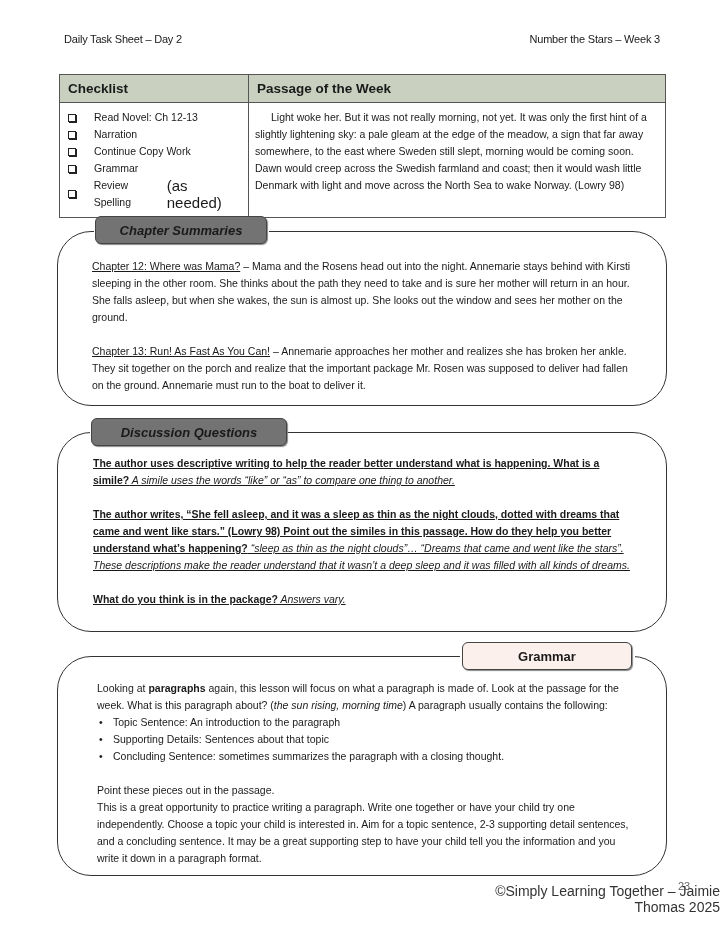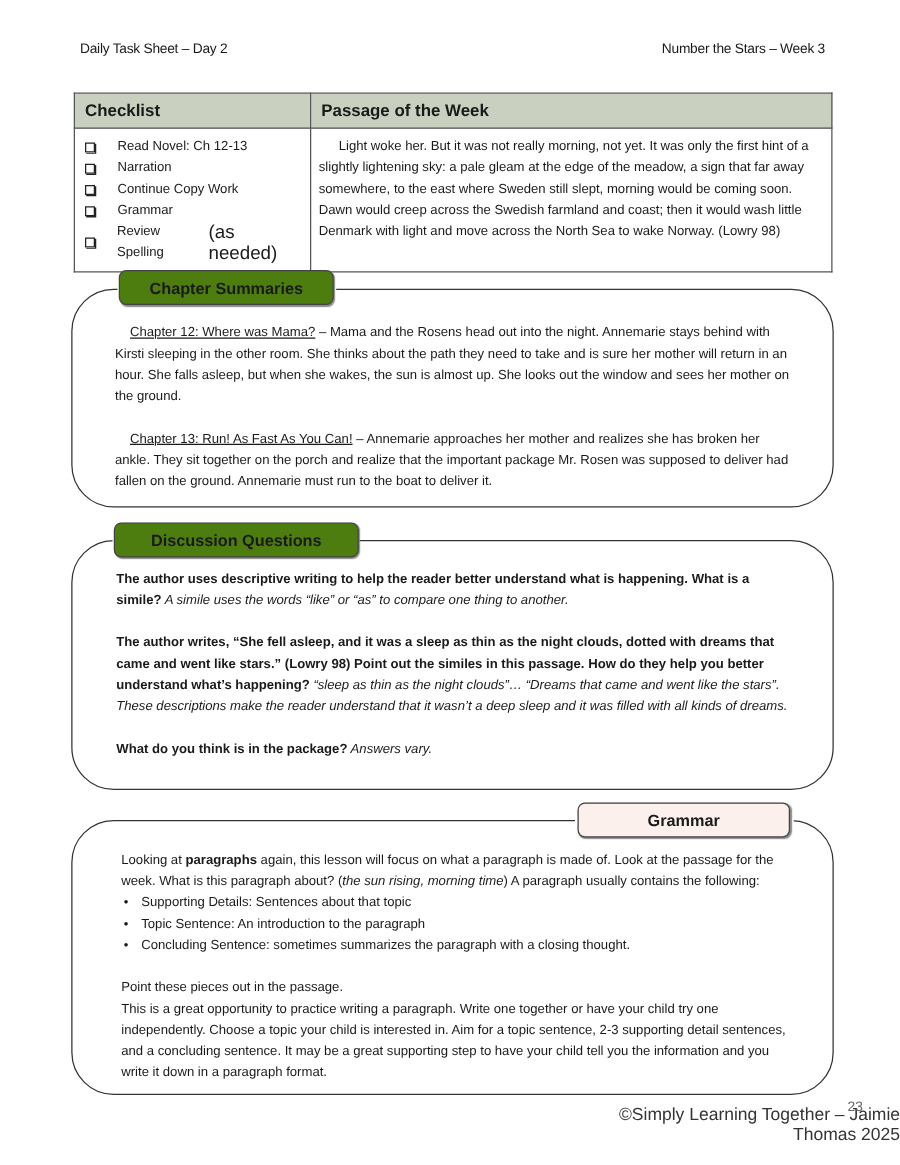--- a/index.html
+++ b/index.html
@@ -12,25 +12,25 @@
   table.top th { background: #c9d0bf; text-align: left; font-size: 13.5px; font-weight: bold; padding: 4px 8px; border: 1px solid #555; height: 28px; }
   table.top td { border: 1px solid #555; vertical-align: top; padding: 6px 6px; line-height: 17px; }
   td.chk { width: 189px; }
   .chk-item { display: flex; align-items: center; }
   .box { display: inline-block; width: 8px; height: 8px; border: 1.5px solid #222; margin-right: 18px; margin-left: 2px; box-shadow: 1px 1px 0 #222; }
   .small { font-size: 15px; }
   td.passage { text-indent: 16px; padding: 4px 8px; font-size: 10.5px; line-height: 17px; }
 
   .section { position: absolute; left: 57px; width: 610px; border: 1.3px solid #333; border-radius: 34px; }
   .tab { position: absolute; height: 28px; border: 1.3px solid #444; border-radius: 6px; font-weight: bold; font-size: 13px; display: flex; align-items: center; justify-content: center; box-shadow: 1px 1px 1px #888; }
-  .tab.pink { background: #4d7c0f; }
+  .tab.pink { background: #737373; font-style: italic; }
   .tab.cream { background: #fcf0ed; }
   .content { position: absolute; font-size: 10.5px; line-height: 17px; }
   .content p { margin-bottom: 17px; }
-  .u { text-decoration: underline; margin-left: 12px; }
+  .u { text-decoration: underline; }
   .b { font-weight: bold; }
   .i { font-style: italic; }
   ul.bl { list-style: none; }
   ul.bl li::before { content: "•"; display: inline-block; width: 14px; margin-left: 2px; }
   .footer { position: absolute; top: 883px; left: 474px; font-size: 14px; color: #333; text-align: right; }
   .pagenum { position: absolute; top: 880px; left: 678px; font-size: 11px; color: #666; }
   .mask { position: absolute; background: #fff; height: 4px; }
 </style>
 </head>
 <body>
@@ -73,34 +73,34 @@
 <div class="mask" style="left:94px; top:229px; width:175px;"></div>
 <div class="tab pink" style="left:95px; top:216px; width:172px;">Chapter Summaries</div>
 <div class="content" style="left:92px; top:258px; width:540px;">
   <p><span class="u">Chapter 12: Where was Mama?</span><span> – Mama and the Rosens head out into the night. Annemarie stays behind with Kirsti sleeping in the other room. She thinks about the path they need to take and is sure her mother will return in an hour. She falls asleep, but when she wakes, the sun is almost up. She looks out the window and sees her mother on the ground.</span></p>
   <p><span class="u">Chapter 13: Run! As Fast As You Can!</span><span> – Annemarie approaches her mother and realizes she has broken her ankle. They sit together on the porch and realize that the important package Mr. Rosen was supposed to deliver had fallen on the ground. Annemarie must run to the boat to deliver it.</span></p>
 </div>
 
 <div class="section" style="top:432px; height:200px;"></div>
 <div class="mask" style="left:90px; top:430px; width:175px;"></div>
 <div class="tab pink" style="left:91px; top:418px; width:196px;">Discussion Questions</div>
-<div class="content" style="left:93px; top:455px; width:540px;">
+<div class="content" style="left:93px; top:455px; width:540px;text-decoration:underline;">
   <p><span class="b">The author uses descriptive writing to help the reader better understand what is happening. What is a simile?</span><span class="i"> A simile uses the words “like” or “as” to compare one thing to another.</span></p>
   <p><span class="b">The author writes, “She fell asleep, and it was a sleep as thin as the night clouds, dotted with dreams that came and went like stars.” (Lowry 98) Point out the similes in this passage. How do they help you better understand what’s happening?</span><span class="i"> “sleep as thin as the night clouds”… “Dreams that came and went like the stars”. These descriptions make the reader understand that it wasn’t a deep sleep and it was filled with all kinds of dreams.</span></p>
   <p><span class="b">What do you think is in the package?</span><span class="i"> Answers vary.</span></p>
 </div>
 
 <div class="section" style="top:656px; height:220px;"></div>
 <div class="mask" style="left:460px; top:654px; width:175px;"></div>
 <div class="tab cream" style="left:462px; top:642px; width:170px;">Grammar</div>
 <div class="content" style="left:97px; top:680px; width:540px;">
   <div><span>Looking at </span><span class="b">paragraphs</span><span> again, this lesson will focus on what a paragraph is made of. Look at the passage for the week. What is this paragraph about? (</span><span class="i">the sun rising, morning time</span><span>) A paragraph usually contains the following:</span></div>
   <ul class="bl">
+    <li>Topic Sentence: An introduction to the paragraph</li>
     <li>Supporting Details: Sentences about that topic</li>
-    <li>Topic Sentence: An introduction to the paragraph</li>
     <li>Concluding Sentence: sometimes summarizes the paragraph with a closing thought.</li>
   </ul>
   <div style="height:17px"></div>
   <div>Point these pieces out in the passage.</div>
   <div>This is a great opportunity to practice writing a paragraph. Write one together or have your child try one independently. Choose a topic your child is interested in. Aim for a topic sentence, 2-3 supporting detail sentences, and a concluding sentence. It may be a great supporting step to have your child tell you the information and you write it down in a paragraph format.</div>
 </div>
 
 <div class="footer">©Simply Learning Together – Jaimie Thomas 2025</div>
 <div class="pagenum">23</div>
 

